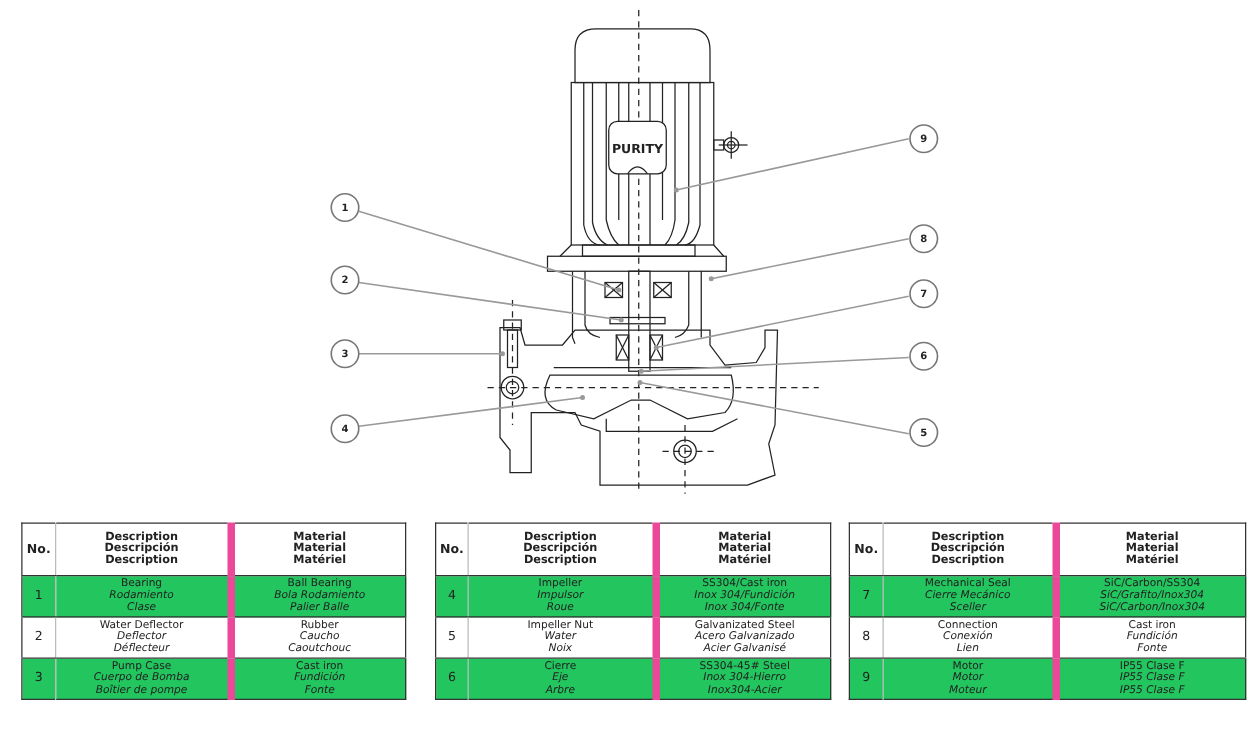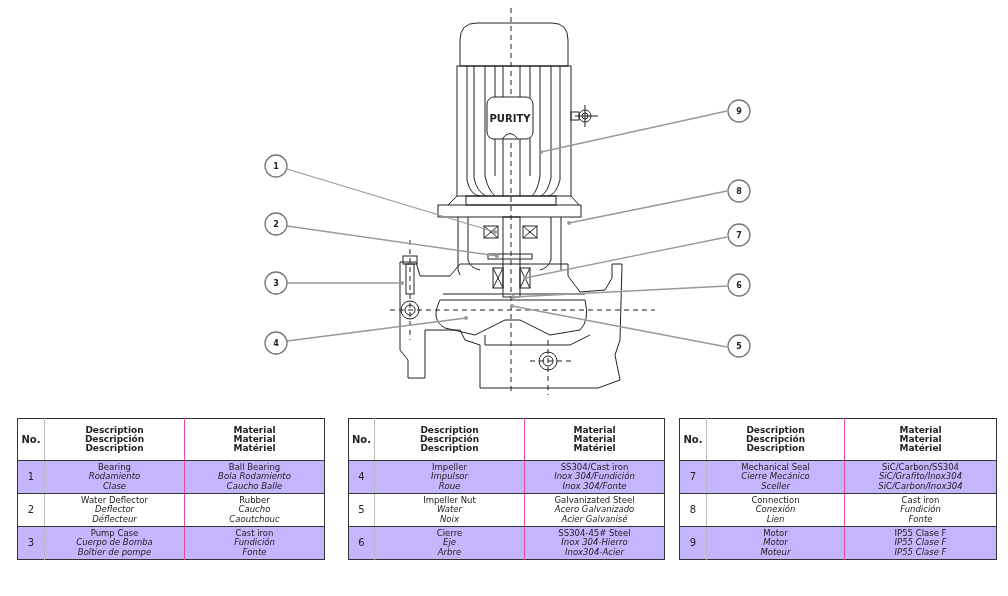--- a/index.html
+++ b/index.html
@@ -15,22 +15,22 @@
   .tbl{position:absolute;top:418px;border-collapse:collapse;border:1.3px solid #333;font-family:"DejaVu Sans",sans-serif;}
   .tbl th{font-size:9px;line-height:9px;font-weight:bold;text-align:center;border-bottom:1px solid #333;padding:2px 2px;height:37px;}
   .tbl th.no{font-size:10px;}
   .tbl th span{display:block;}
   .tbl th .it{}
   .tbl td{font-size:8.5px;line-height:9.3px;text-align:center;padding:2px 2px;height:28px;border-bottom:1px solid #333;}
   .tbl td span{display:block;}
   .tbl td .it{font-style:italic;}
   .tbl td.num{font-size:10px;}
   .tbl .c1{border-right:1px solid #bbb;}
-  .tbl .c2{border-right:1px solid #ec4899;margin-top:28px;}
-  .tbl tr.shaded td{background:#c4b5fd;}
+  .tbl .c2{border-right:6px solid #ec4899;margin-top:28px;}
+  .tbl tr.shaded td{background:#22c55e;}
   .tbl tr:last-child td{border-bottom:none;}
 </style>
 </head>
 <body>
 
 <svg id="diagram" viewBox="0 0 1008 400" width="1008" height="400">
 
   <line class="dash" x1="511" y1="8" x2="511" y2="395"></line>
   <line class="dash" x1="390" y1="310" x2="655" y2="310"></line>
 
@@ -177,21 +177,21 @@
   <tr class="shaded">
     <td class="num c1">1</td>
     <td class="c2">
           <span>Bearing</span>
           <span class="it">Rodamiento</span>
           <span class="it">Clase</span>
         </td>
     <td>
           <span>Ball Bearing</span>
           <span class="it">Bola Rodamiento</span>
-          <span class="it">Caucho Balle</span>
+          <span class="it">Palier Balle</span>
         </td>
   </tr>
   <tr>
     <td class="num c1">2</td>
     <td class="c2">
           <span>Water Deflector</span>
           <span class="it">Deflector</span>
           <span class="it">Déflecteur</span>
         </td>
     <td>

